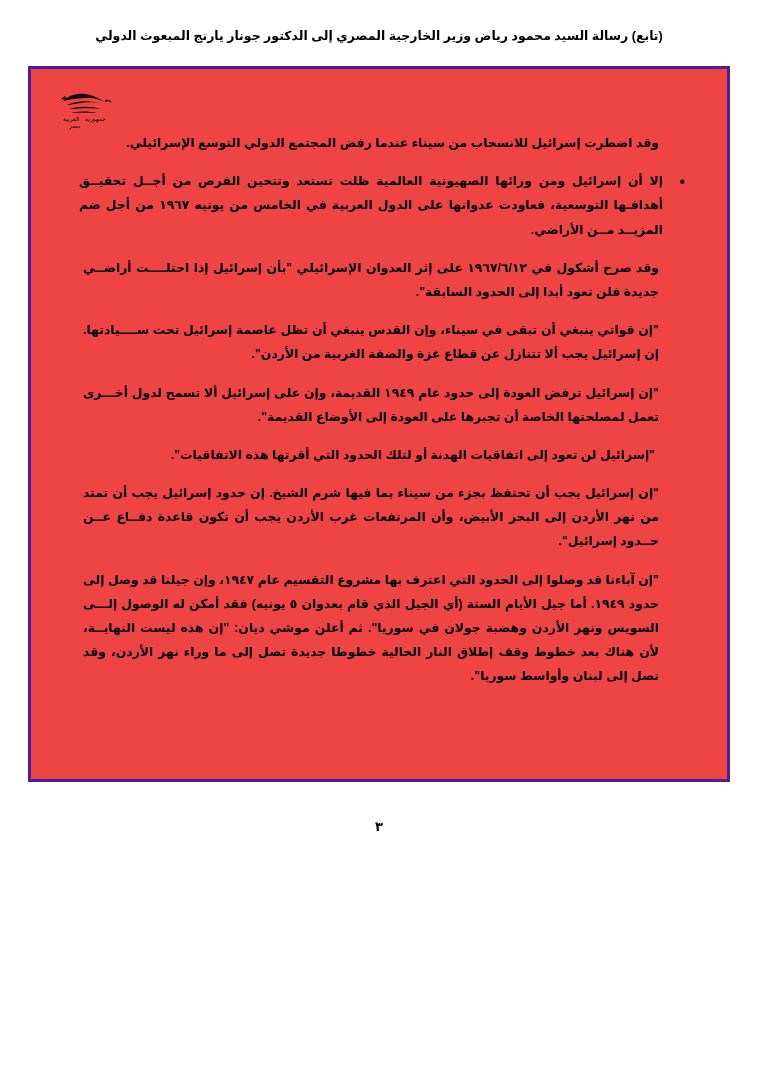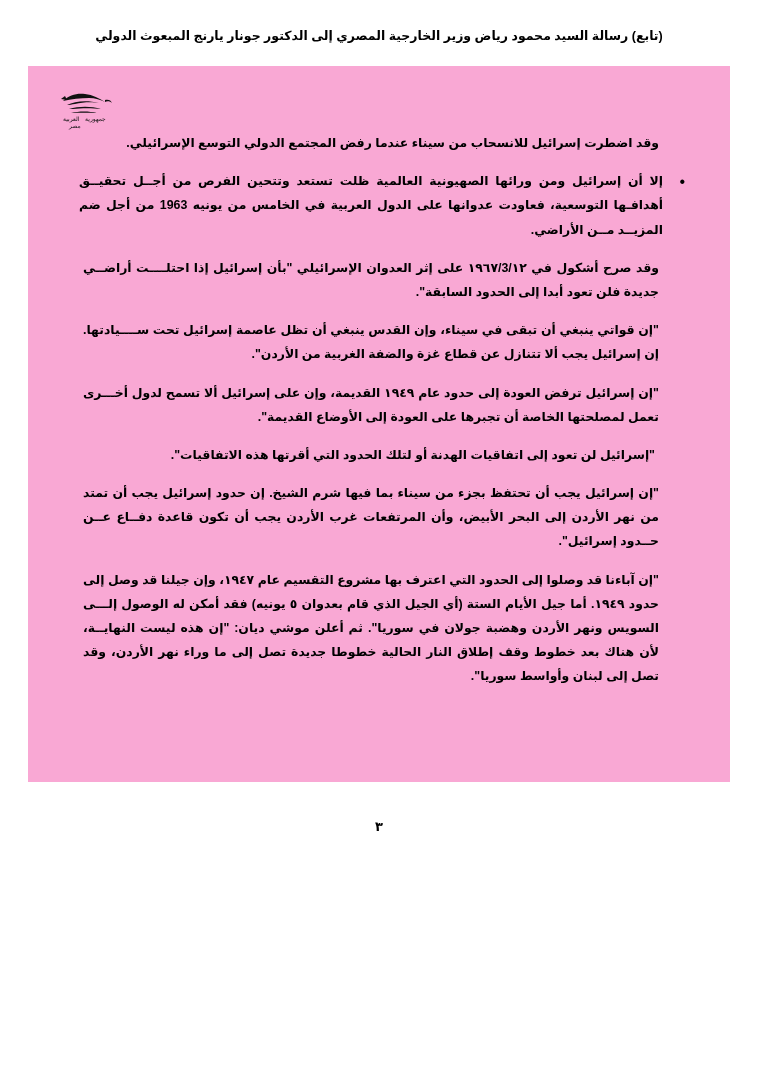--- a/index.html
+++ b/index.html
@@ -33,23 +33,23 @@
     font-family: "Liberation Sans", "DejaVu Sans", sans-serif;
     letter-spacing: 0;
     direction: rtl;
   }
   .frame {
     position: absolute;
     top: 66px;
     right: 28px;
     left: 28px;
     bottom: 78px;
-    border: 3px solid #f9a8d4;
+    border: 3px solid #4c1d95;
     box-sizing: border-box;
-    background: #f9a8d4;
+    background: #ef4444;
     padding-left: 36px;
   }
   .logo {
     position: absolute;
     top: 18px;
     left: 24px;
     width: 64px;
     height: 46px;
     direction: ltr;
   }
@@ -141,24 +141,24 @@
         </g>
       </svg>
     </div>
 
     <div class="content">
 
       <p class="para lead">وقد اضطرت إسرائيل للانسحاب من سيناء عندما رفض المجتمع الدولي التوسع الإسرائيلي.</p>
 
       <div class="bullet-row">
         <div class="bullet-dot">•</div>
-        <div class="bullet-text">إلا أن إسرائيل ومن ورائها الصهيونية العالمية ظلت تستعد وتتحين الفرص من أجــل تحقيــق أهدافـها التوسعية، فعاودت عدوانها على الدول العربية في الخامس من يونيه 1963 من أجل ضم المزيــد مــن الأراضي.</div>
+        <div class="bullet-text">إلا أن إسرائيل ومن ورائها الصهيونية العالمية ظلت تستعد وتتحين الفرص من أجــل تحقيــق أهدافـها التوسعية، فعاودت عدوانها على الدول العربية في الخامس من يونيه ١٩٦٧ من أجل ضم المزيــد مــن الأراضي.</div>
       </div>
 
-      <p class="para lead">وقد صرح أشكول في ١٩٦٧/3/١٢ على إثر العدوان الإسرائيلي "بأن إسرائيل إذا احتلــــت أراضــي جديدة فلن تعود أبدا إلى الحدود السابقة".</p>
+      <p class="para lead">وقد صرح أشكول في ١٩٦٧/٦/١٢ على إثر العدوان الإسرائيلي "بأن إسرائيل إذا احتلــــت أراضــي جديدة فلن تعود أبدا إلى الحدود السابقة".</p>
 
 
       <p class="para q lead">"إن قواتي ينبغي أن تبقى في سيناء، وإن القدس ينبغي أن تظل عاصمة إسرائيل تحت ســــيادتها. إن إسرائيل يجب ألا تتنازل عن قطاع غزة والضفة الغربية من الأردن".</p>
 
 
       <p class="para q lead">"إن إسرائيل ترفض العودة إلى حدود عام ١٩٤٩ القديمة، وإن على إسرائيل ألا تسمح لدول أخـــرى تعمل لمصلحتها الخاصة أن تجبرها على العودة إلى الأوضاع القديمة".</p>
 
       <p class="para q narrow">"إسرائيل لن تعود إلى اتفاقيات الهدنة أو لتلك الحدود التي أقرتها هذه الاتفاقيات".</p>
 
       <p class="para q lead">"إن إسرائيل يجب أن تحتفظ بجزء من سيناء بما فيها شرم الشيخ. إن حدود إسرائيل يجب أن تمتد من نهر الأردن إلى البحر الأبيض، وأن المرتفعات غرب الأردن يجب أن تكون قاعدة دفــاع عــن حــدود إسرائيل".</p>

